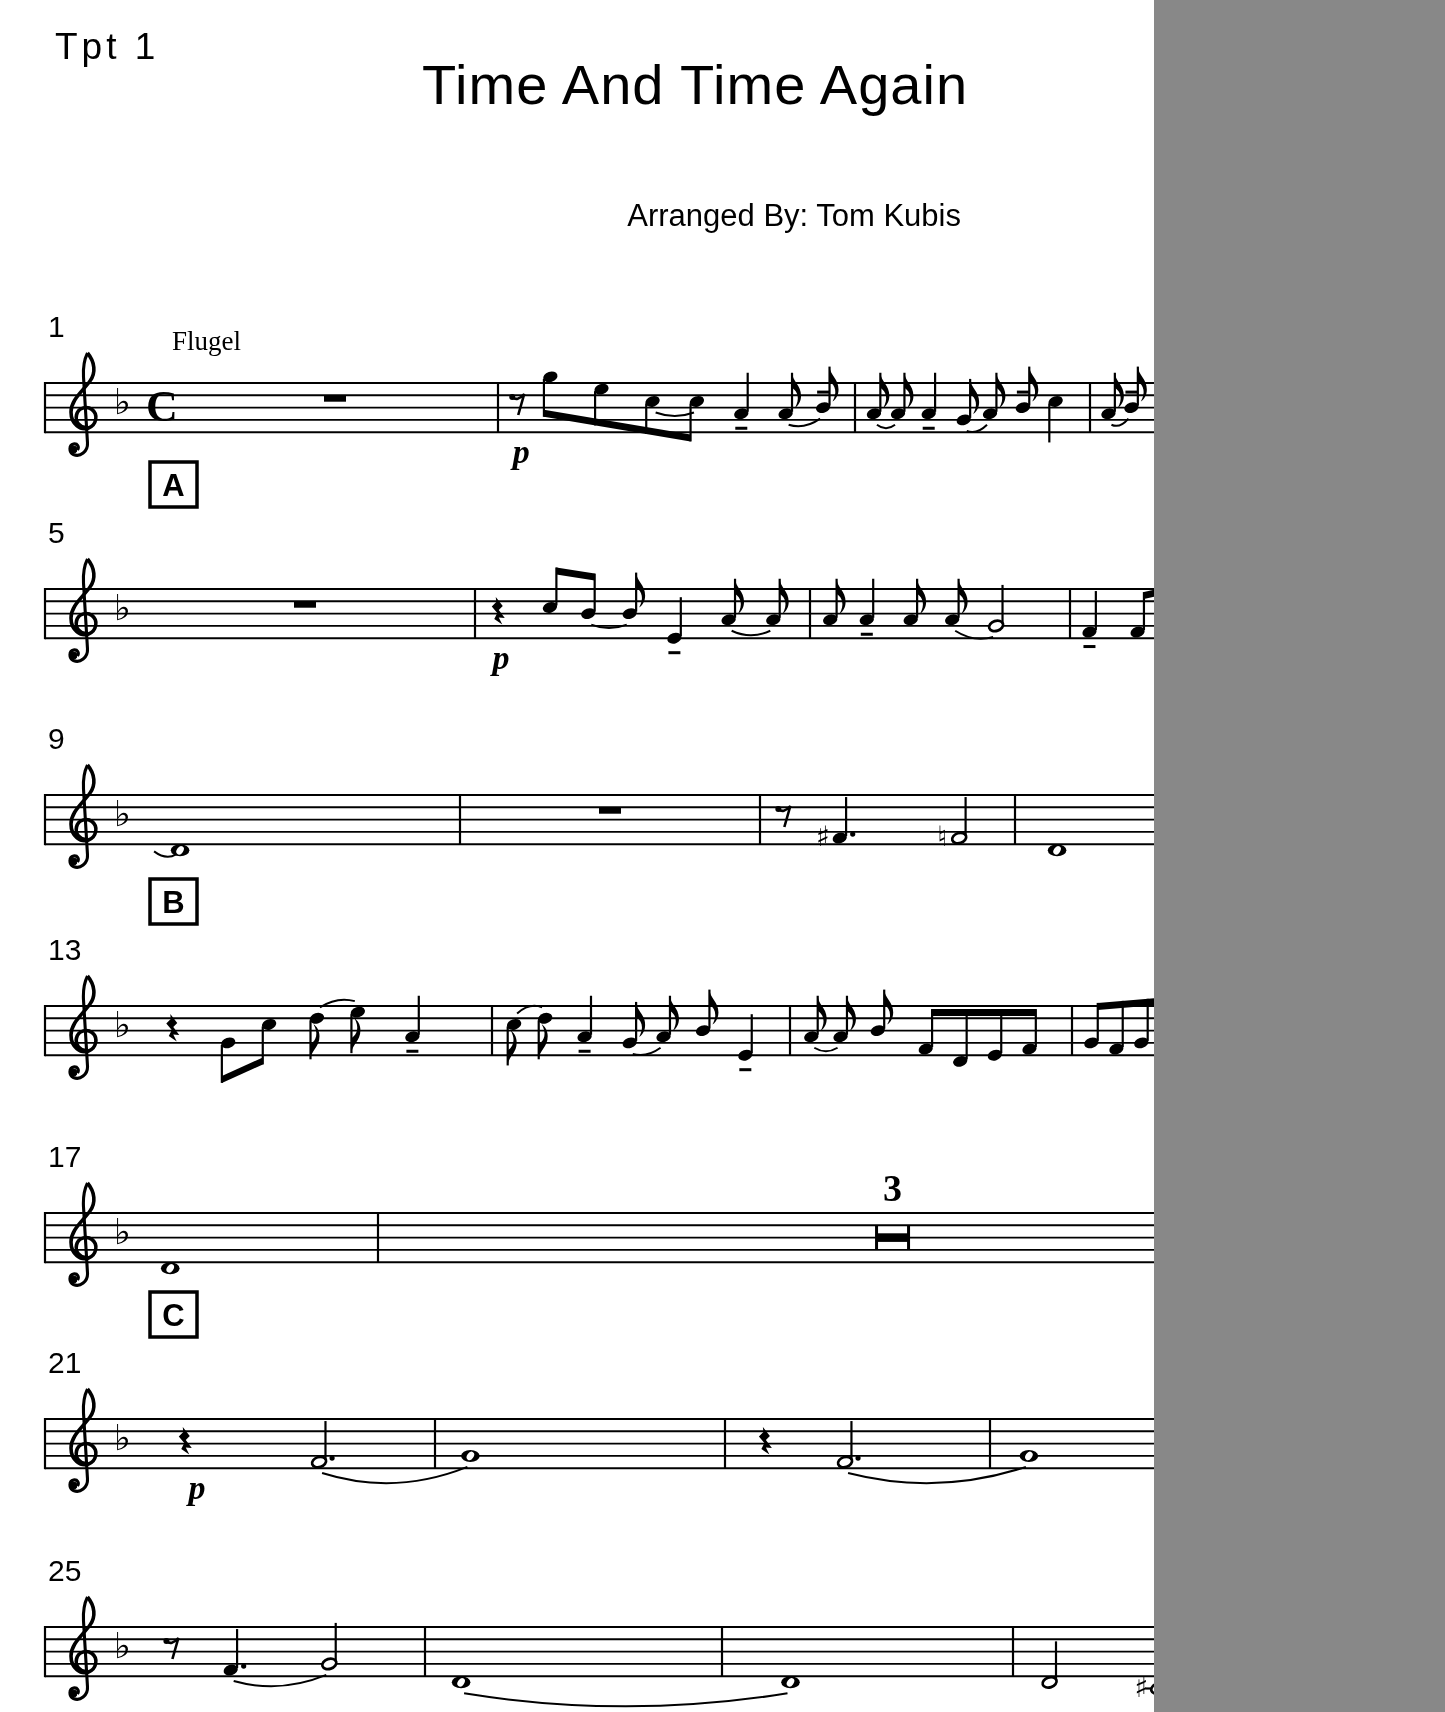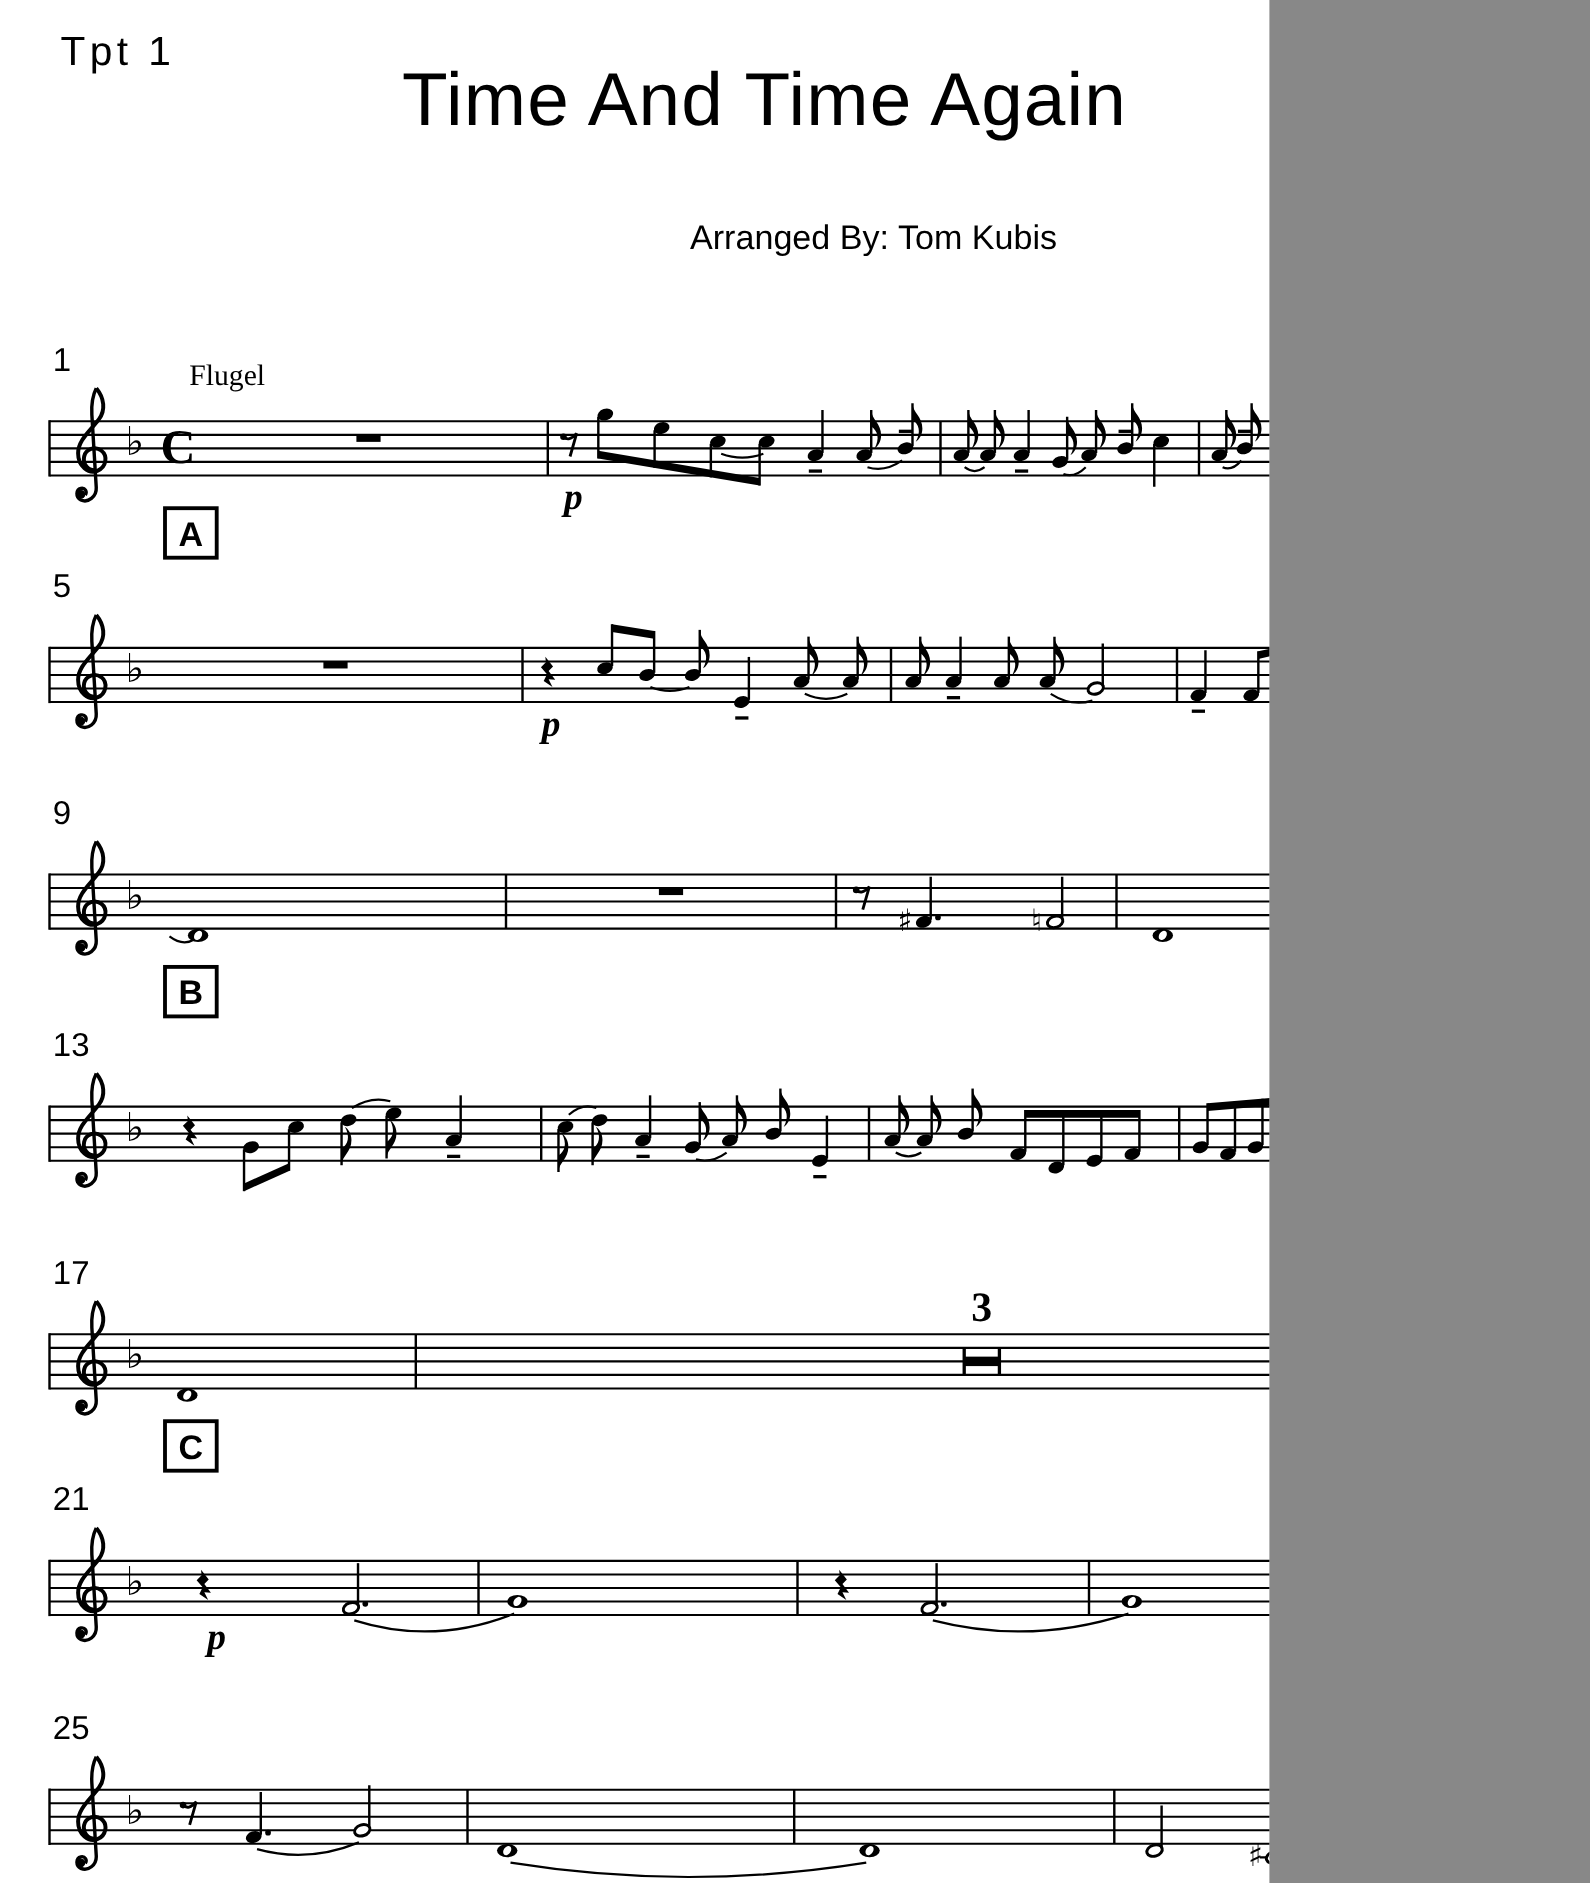--- a/index.html
+++ b/index.html
@@ -1,19 +1,19 @@
 <!DOCTYPE html>
 <html><head>
 <meta charset="utf-8">
 <style>
   html,body{margin:0;padding:0;background:#888;}
   .page{position:relative;width:1154px;height:1712px;background:#ffffff;overflow:hidden;
         font-family:"Liberation Sans",sans-serif;color:#000;}
   .part-label{position:absolute;left:55px;top:26px;font-size:37px;letter-spacing:4px;}
-  .title{position:absolute;left:0;top:52px;width:1390px;text-align:center;font-size:68px;letter-spacing:1px;}
+  .title{position:absolute;left:0;top:52px;width:1390px;text-align:center;font-size:56px;letter-spacing:1px;}
   .subtitle{position:absolute;left:0;top:148px;width:1390px;text-align:center;font-size:33px;}
   .arranger{position:absolute;right:193px;top:198px;font-size:31px;}
   svg{position:absolute;left:0;top:0;}
 </style>
 </head>
 <body>
 
 <div class="page">
   <div class="part-label">Tpt 1</div>
   <div class="title">Time And Time Again</div>

